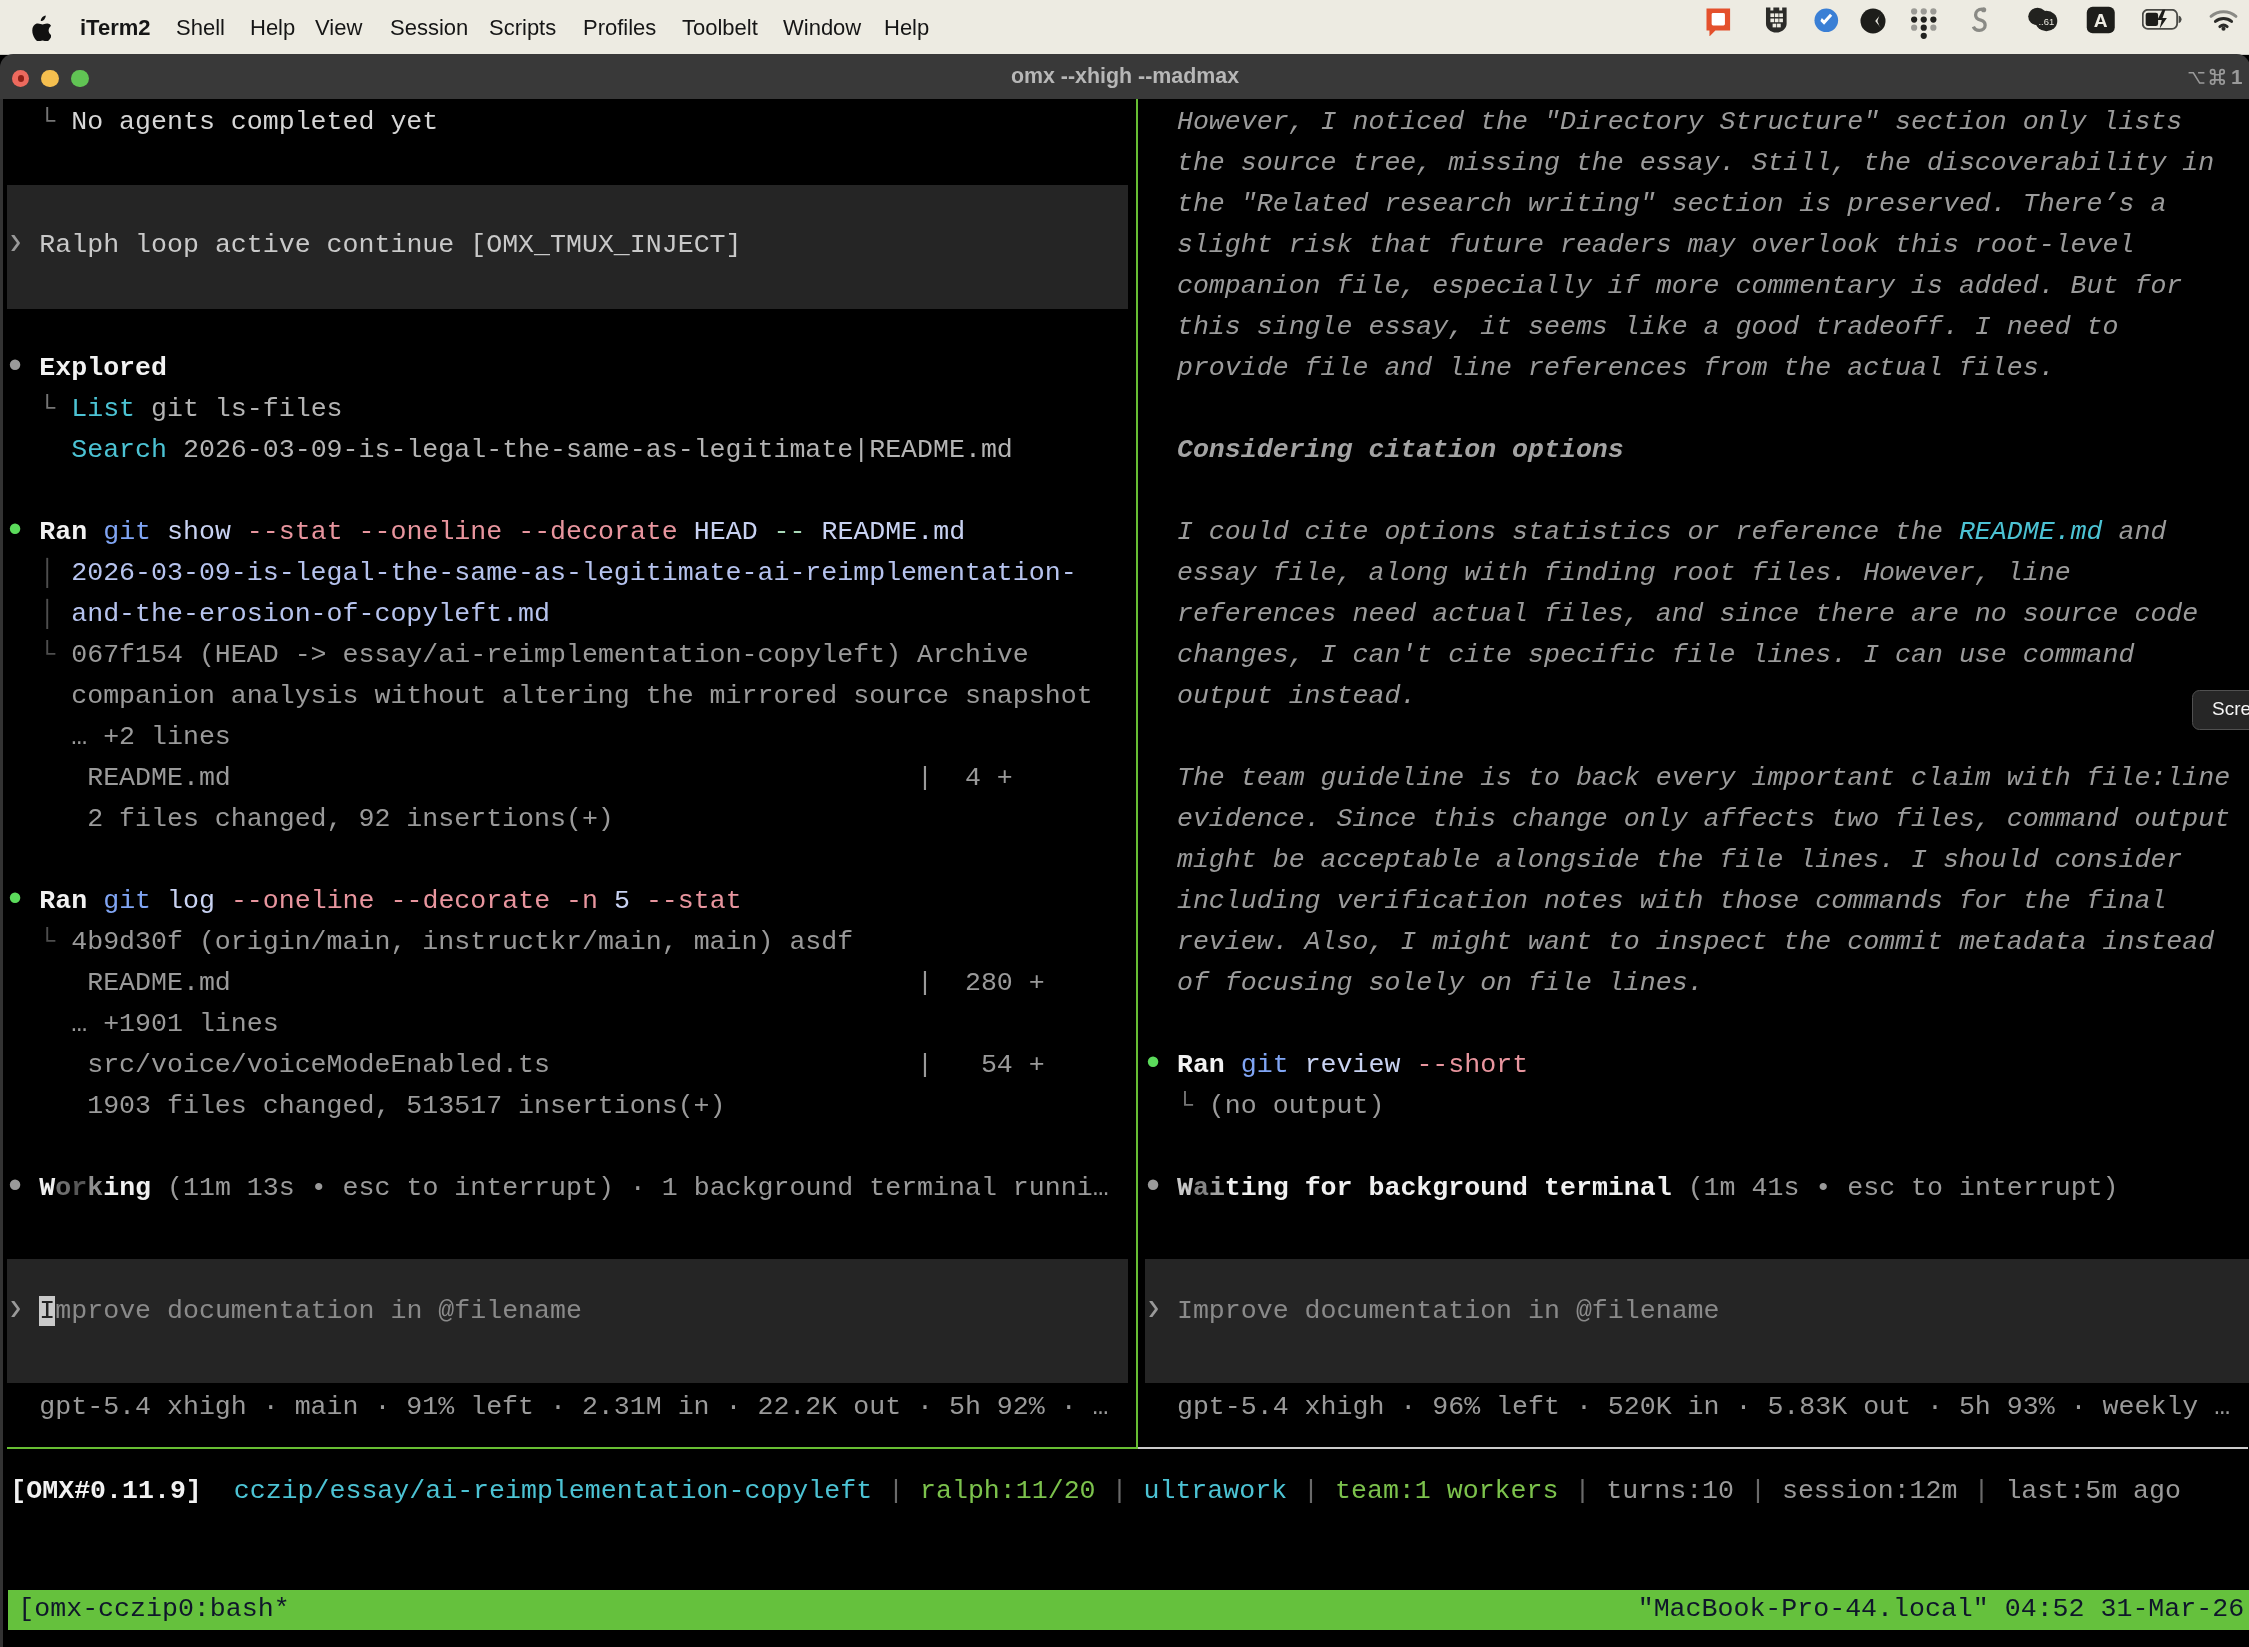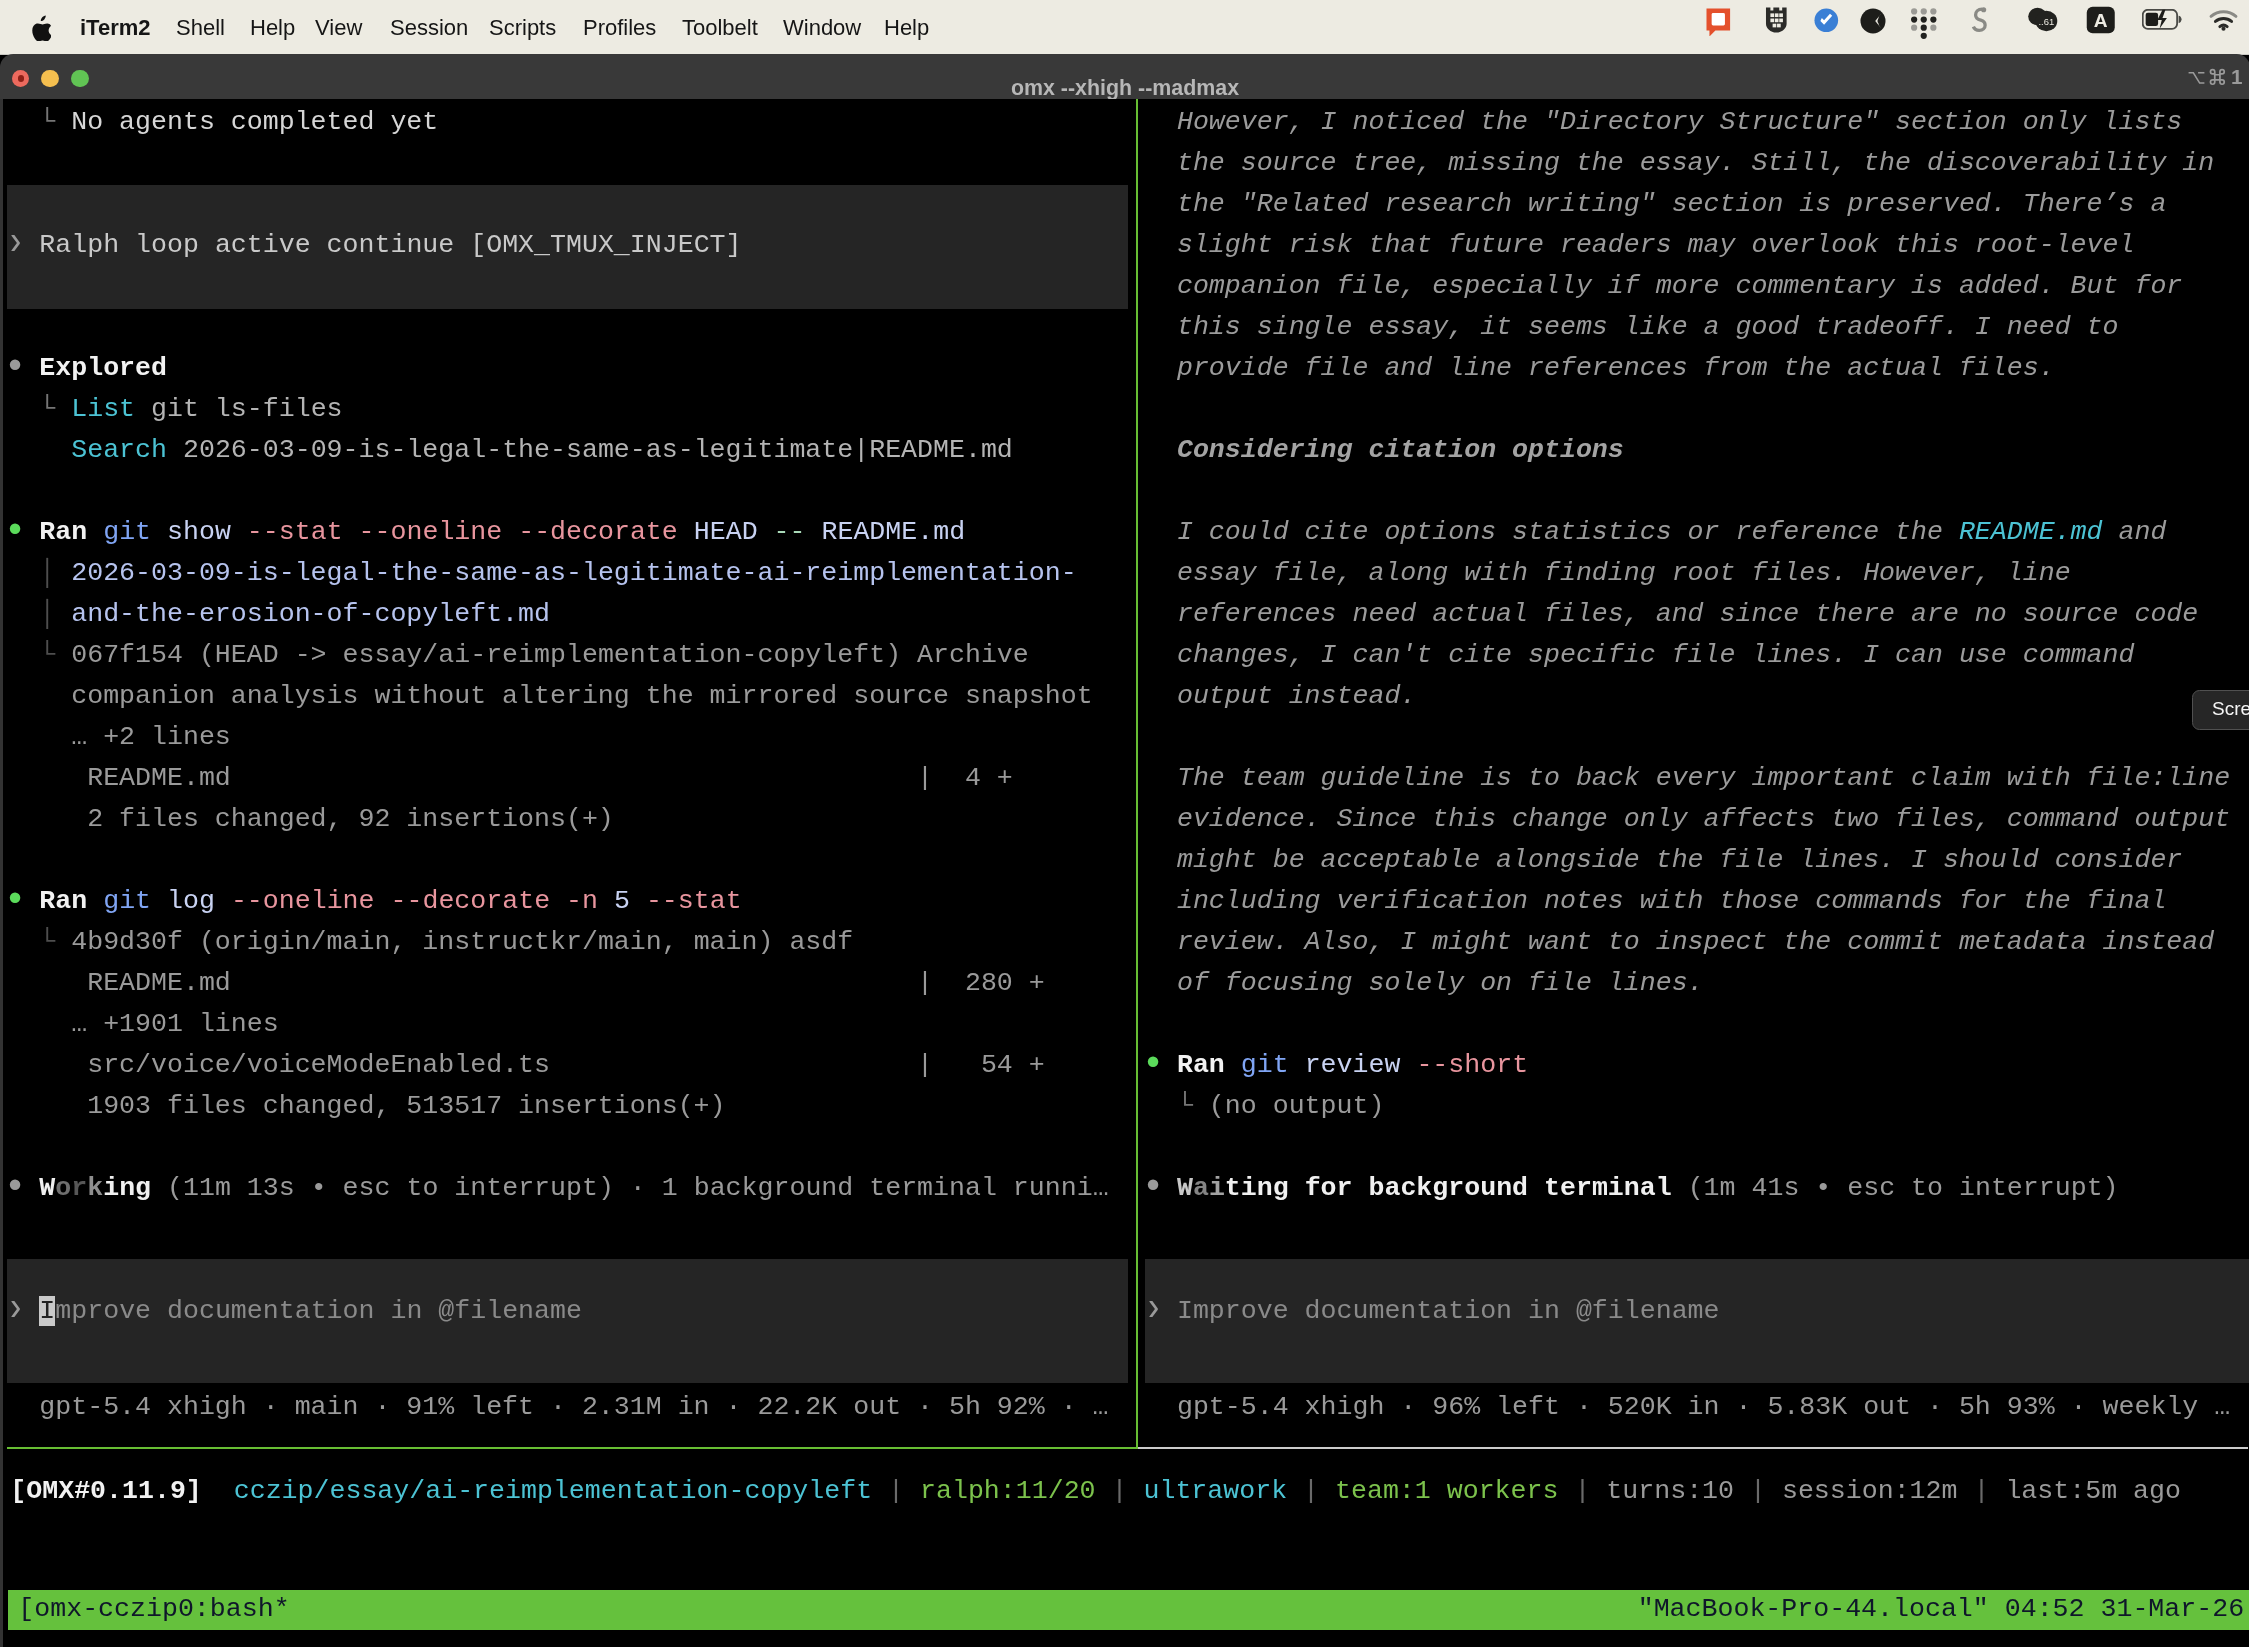--- a/index.html
+++ b/index.html
@@ -1,21 +1,21 @@
 <!DOCTYPE html>
 <html style="font-size:11.8px"><head><meta charset="utf-8"><style>
 html,body{margin:0;padding:0;background:#000;}
 body{width:2250px;height:1648px;position:relative;overflow:hidden;font-family:"Liberation Sans",sans-serif;}
 
 #menubar{position:absolute;left:0;top:0;width:2250px;height:54px;background:#edebe2;border-bottom:0.7px solid #c9c8c2;}
 #menubar .mi{position:absolute;top:0;height:54px;line-height:56px;font-size:22px;color:#161616;text-align:center;}
 
 #titlebar{position:absolute;left:0;top:54px;width:2250px;height:45px;background:#393939;border-radius:13.3px 13.3px 0 0;}
 .tl{position:absolute;top:15.5px;width:17.7px;height:17.7px;border-radius:50%;}
-#title{position:absolute;left:0;top:12px;width:100%;text-align:center;line-height:45px;font-size:21.4px;font-weight:bold;color:#b7b7b7;}
+#title{position:absolute;left:0;top:0;width:100%;text-align:center;line-height:45px;font-size:21.4px;font-weight:bold;color:#b7b7b7;}
 #shct{position:absolute;right:7.4px;top:0;height:45px;line-height:45px;font-size:20.7px;color:#9a9a9a;font-weight:bold;}
 
 #term{position:absolute;left:0;top:99px;width:2250px;height:1142px;background:#000;}
 pre{margin:0;position:absolute;font-family:"Liberation Mono",monospace;font-size:26.6px;line-height:41px;white-space:pre;color:#d6d6d6;}
 .wt{color:#d6d6d6}
 .b{color:#f2f2f2;font-weight:bold}
 .g{color:#9a9a9a}
 .gl{color:#b4b4b4}
 .g2{color:#757575}
 .g3{color:#4e4e4e}

